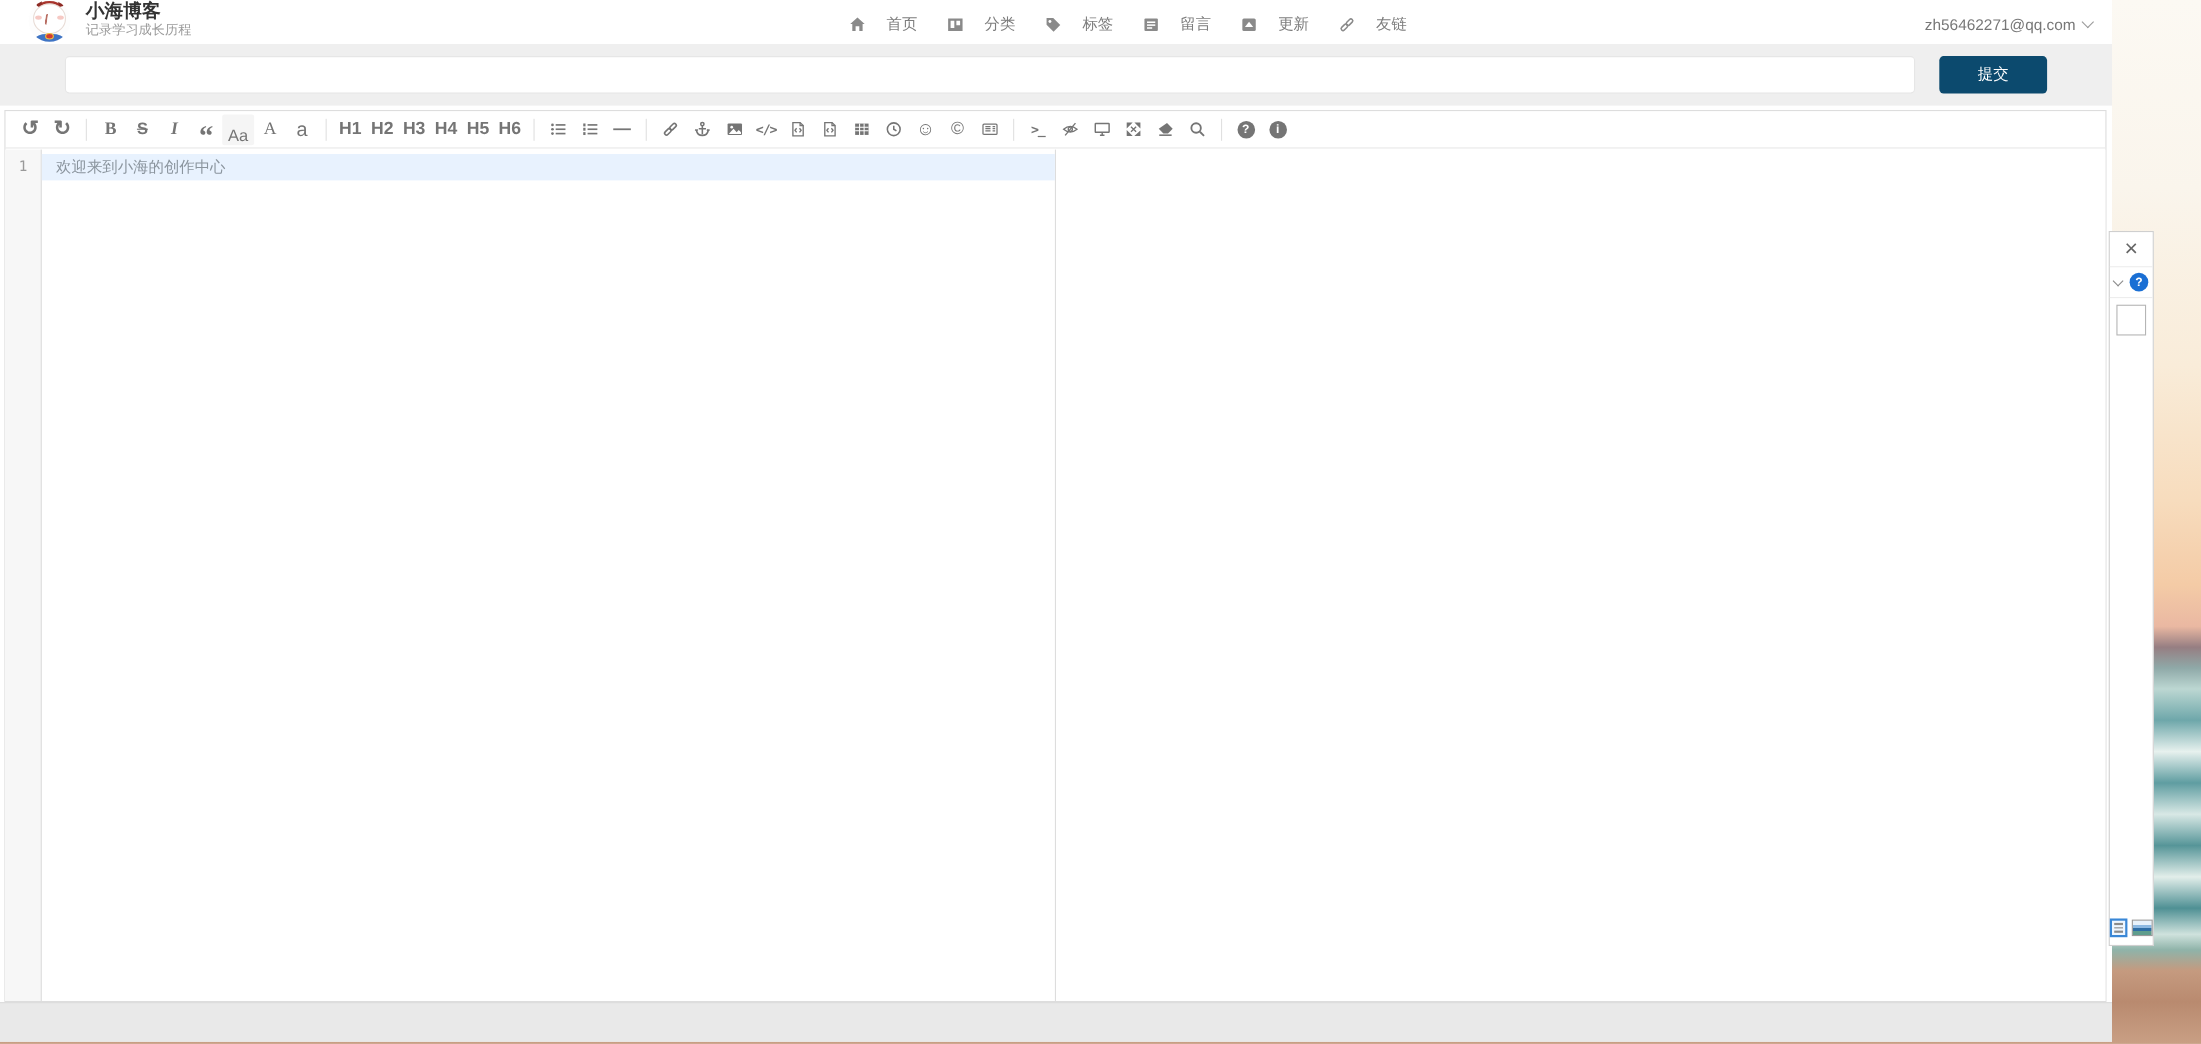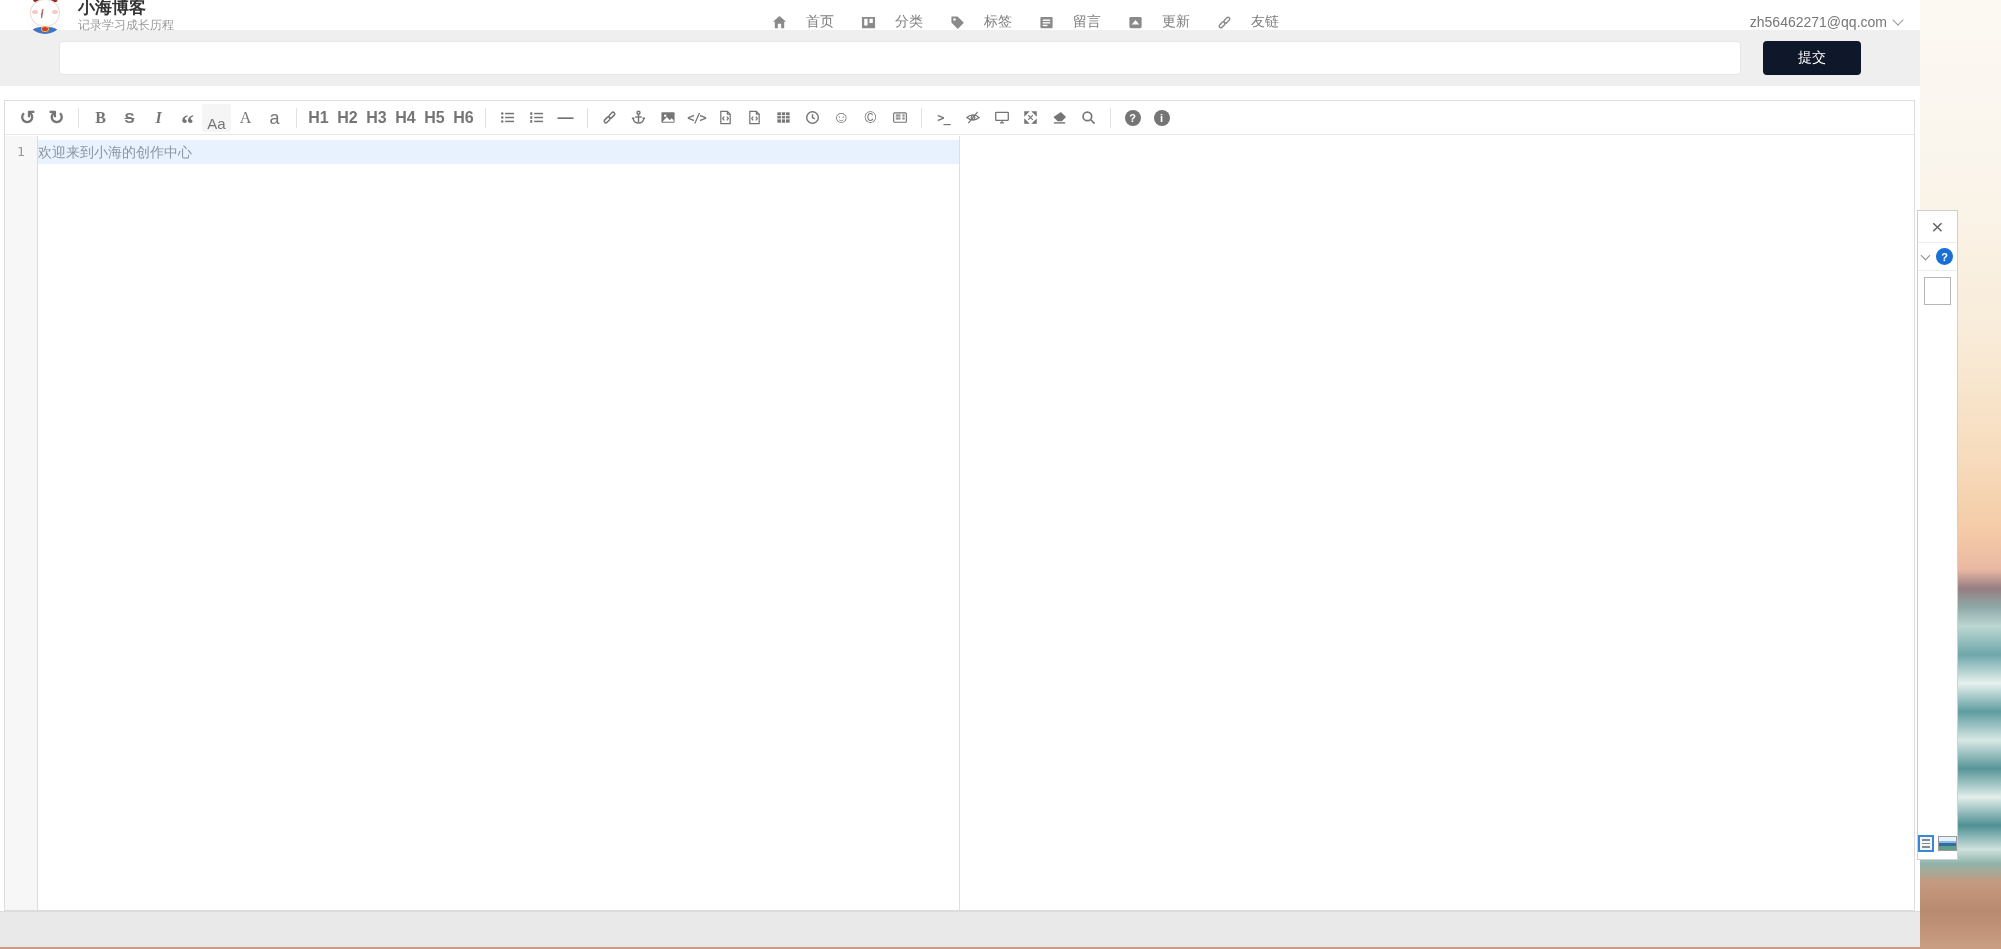--- a/index.html
+++ b/index.html
@@ -9,21 +9,21 @@
     background: linear-gradient(180deg,
       #fcf9f3 0%, #faf5ec 18%, #f9ecd9 35%, #f7dcbd 48%, #f4cba6 56%,
       #eab8a2 60%, #967e82 62%, #8fa9a8 64%, #bcd7d2 66%, #6ea7aa 69%,
       #e7f1ee 72%, #5f9da1 75%, #d8e8e5 78%, #569598 81%, #e2eeea 84%,
       #4f9094 87%, #cfe2dd 89.5%, #8fb3a9 91%, #c59a7f 93%, #b98a6f 96%, #c99f84 100%);
     position: relative;
   }
   .page { position:absolute; left:0; top:0; width:1920px; height:947px; background:#fff; }
 
   
-  .header { height:30px; background:#fff; display:flex; align-items:center; position:relative; }
+  .header { height:40px; background:#fff; display:flex; align-items:flex-start; position:relative; }
   .logo { width:38px; height:38px; margin-left:26px; position:relative; border-radius:50%;
           background:#fdfdfd; overflow:hidden; flex:0 0 auto; }
   .logo .face { position:absolute; left:4px; top:3px; width:30px; height:28px; background:#fff;
                 border:1px solid #e8dcd6; border-radius:50%; }
   .logo .hair { position:absolute; left:9px; top:1px; width:20px; height:8px; background:#a8342c;
                 border-radius:50% 50% 40% 40%; }
   .logo .horn1,{ }
   .logo .horn1 { position:absolute; left:7px; top:0; width:5px; height:6px; background:#8d2a24; border-radius:60% 0 50% 50%; }
   .logo .horn2 { position:absolute; right:6px; top:0; width:5px; height:6px; background:#8d2a24; border-radius:0 60% 50% 50%; }
   .logo .mouth { position:absolute; left:15px; top:13px; width:8px; height:10px; border-left:2px solid #b86d62; border-radius:2px; transform:rotate(8deg); }
@@ -72,21 +72,21 @@
   .g-copy { font-size:16px; }
   .g-undo { font-size:19px; font-weight:bold; }
   .circle-ic { width:16px; height:16px; border-radius:50%; background:#757575; color:#fff;
                font-size:11px; font-weight:bold; display:inline-flex; align-items:center; justify-content:center; }
   .md-body { position:absolute; top:35px; left:0; right:0; bottom:0; display:flex; }
   .code-pane { width:955px; border-right:1px solid #ddd; display:flex; background:#fff; }
   .gutter { width:33px; background:#f7f7f7; border-right:1px solid #ddd; padding-top:4px; }
   .gutter .ln { height:24px; line-height:24px; text-align:center; color:#999;
                 font-family:"DejaVu Sans Mono",monospace; font-size:13px; }
   .code-area { flex:1; padding-top:4px; cursor:text; }
-  .active-line { height:24px; line-height:24px; padding-left:0; font-size:14px; color:#8b959e;
+  .active-line { height:24px; line-height:24px; padding-left:13px; font-size:14px; color:#8b959e;
                  font-family:"DejaVu Sans","Liberation Sans",sans-serif; }
   .preview-pane { flex:1; background:#fff; }
 
   
   .footer { position:absolute; left:0; bottom:0; width:100%; height:36px; background:#e9e9e9; border-top:1px solid #dcdcdc; }
 
   
   .side-widget { position:absolute; left:1917px; top:210px; width:41px; height:650px; background:#fff;
                  border:1px solid #cfcfcf; z-index:10; display:flex; flex-direction:column; }
   .sw-close { height:32px; display:flex; align-items:center; justify-content:center;
@@ -191,21 +191,21 @@
     </div>
 
     <div class="account">
       <span>zh56462271@qq.com</span>
       <span class="chev"></span>
     </div>
   </div>
 
   <div class="formband">
     <input class="title-input" type="text" value="" style="">
-    <button class="submit-btn" style="background:#0f172a">提交</button>
+    <button class="submit-btn" style="background:#0c4a6e">提交</button>
   </div>
 
   <div class="editormd">
     <div class="md-toolbar">
       <button class="tb">
           <span class="g g-undo">↺</span>
         </button>
       <button class="tb">
           <span class="g g-undo">↻</span>
         </button>

